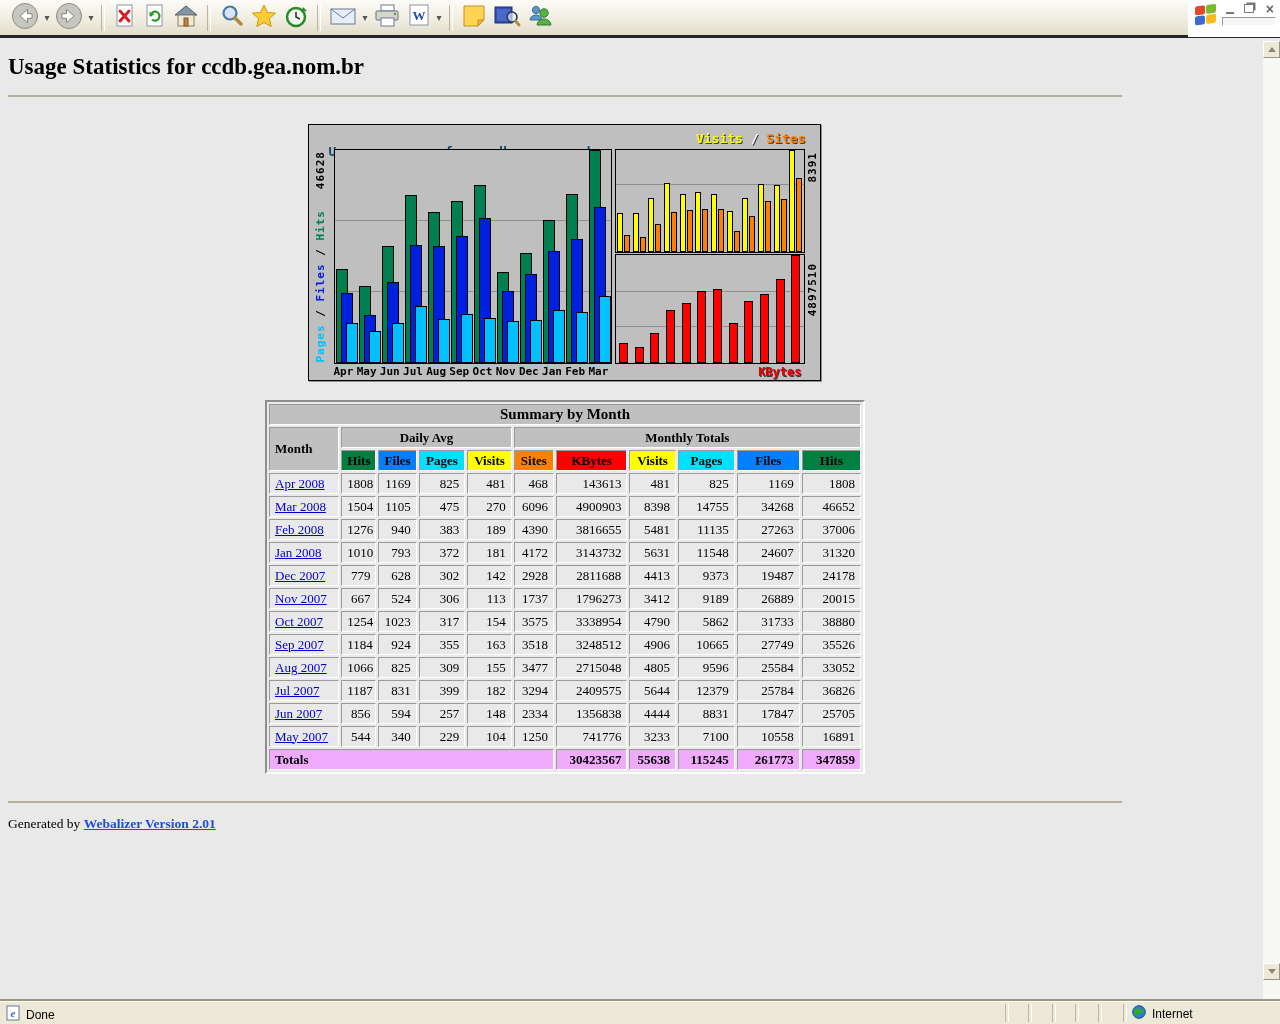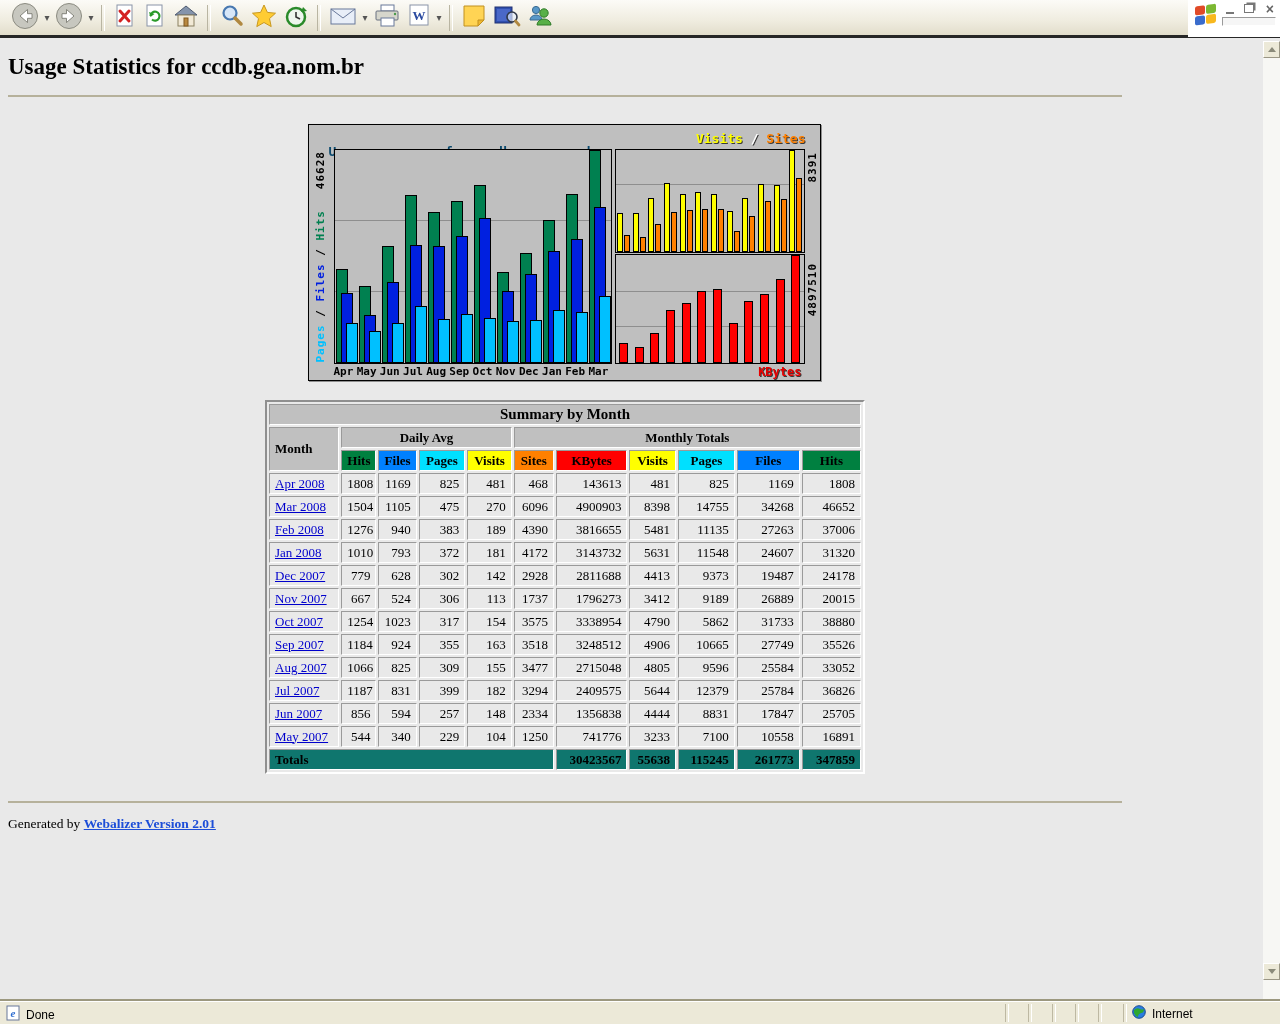--- a/index.html
+++ b/index.html
@@ -65,21 +65,21 @@
                 font-family:"Liberation Serif",serif;font-size:13px;}
   table.summary td,table.summary th{border:1px solid;border-color:#9a9a9a #fff #fff #9a9a9a;
                 padding:1px 5px;height:17px;overflow:hidden;white-space:nowrap;}
   .silver{background:#c0c0c0;}
   th.tbl-title{font-size:15px;font-weight:bold;text-align:center;}
   th.grp{font-weight:bold;text-align:center;}
   th.colhdr{font-weight:bold;text-align:center;color:#000;}
   td.num{text-align:right;background:#e9e9e9;}
   td.mcell{background:#e9e9e9;}
   td.mcell a{color:#0000cc;}
-  tr.totals td{background:#0f766e;font-weight:bold;}
+  tr.totals td{background:#f0abfc;font-weight:bold;}
   
   .footer{margin:13px 0 0 8px;font-size:13.5px;}
   .footer a{color:#1d4ed8;font-weight:bold;}
 
   
   .vscroll{position:absolute;top:41px;right:0;width:17px;height:961px;background:#f7f7f4;}
   .sbtn{position:absolute;left:0;width:17px;height:17px;background:#ece9d8;
         border:1px solid;border-color:#fff #9a9685 #9a9685 #fff;box-sizing:border-box;
         display:flex;align-items:center;justify-content:center;cursor:pointer;}
   .sbtn.up{top:0;} .sbtn.down{bottom:22px;}

